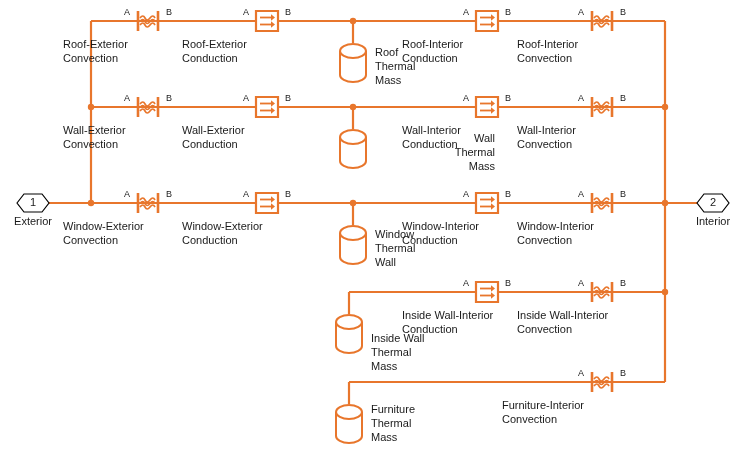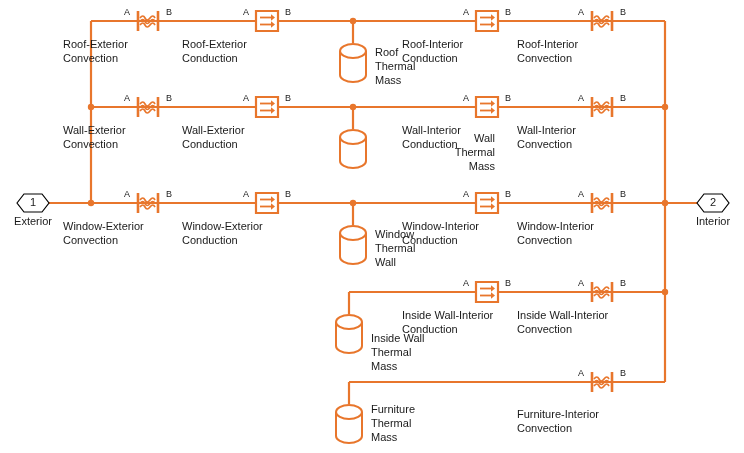--- a/index.html
+++ b/index.html
@@ -265,17 +265,17 @@
 Mass</div>
       <svg class="blk-icon" viewBox="0 0 30 24" width="30" height="24" style="left: 587px; top: 370px;">
         <path d="M5,2 L5,22" fill="none" stroke="#E8762C" stroke-width="2.6"></path>
         <path d="M25,2 L25,22" fill="none" stroke="#E8762C" stroke-width="2.6"></path>
         <path d="M7,9 q3,-4 5,0 t5,0 t5,0" fill="none" stroke="#E8762C" stroke-width="1.7"></path>
         <path d="M7,16 q3,-4 5,0 t5,0 t5,0" fill="none" stroke="#E8762C" stroke-width="1.7"></path>
         <path d="M7,12.5 q3,-4 5,0 t5,0 t5,0" fill="none" stroke="#E8762C" stroke-width="1.7"></path>
       </svg>
       <div class="port-letter" style="left: 578px; top: 369px;">A</div>
       <div class="port-letter" style="left: 620px; top: 369px;">B</div>
-      <div class="blk-label" style="left: 517px; top: 398px; width: 170px; margin-top: 9px;">Furniture-Interior
+      <div class="blk-label" style="left: 502px; top: 398px; width: 170px;">Furniture-Interior
 Convection</div>
     </div>
 
 </div>
 
 </body></html>

